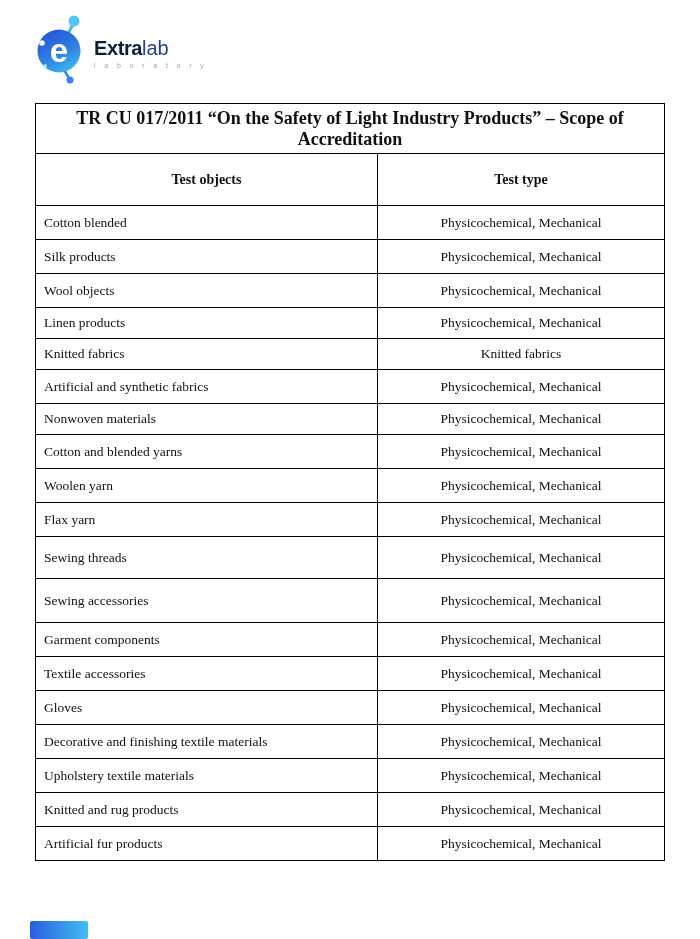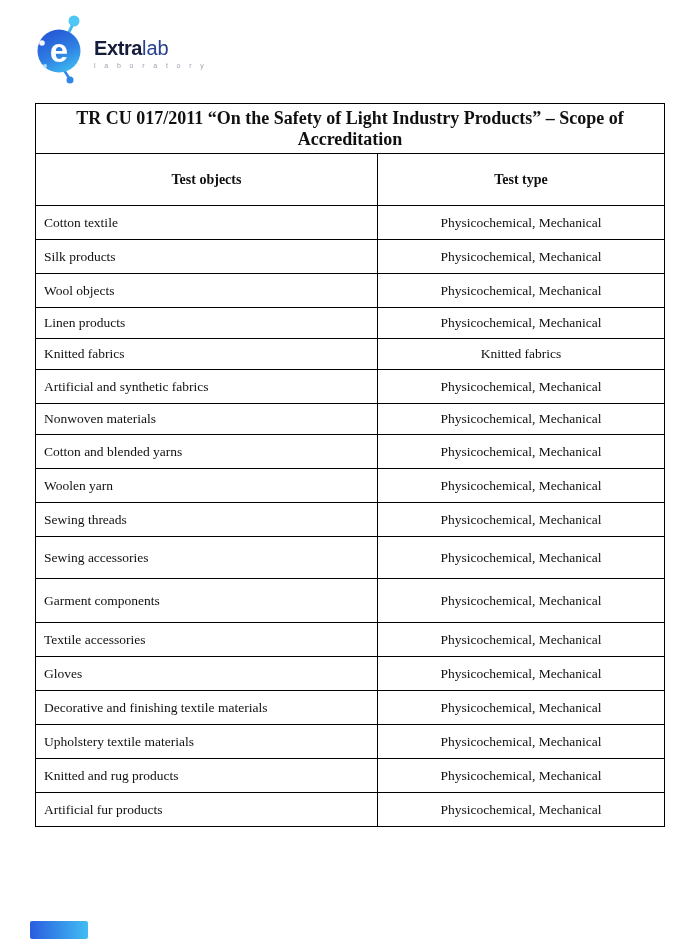--- a/index.html
+++ b/index.html
@@ -83,21 +83,21 @@
       <tr>
         <th class="title-cell" colspan="2">TR CU 017/2011 “On the Safety of Light Industry Products” – Scope of Accreditation</th>
       </tr>
       <tr>
         <th class="col-h">Test objects</th>
         <th class="col-h">Test type</th>
       </tr>
     </thead>
     <tbody id="rows">
   <tr>
-    <td class="obj">Cotton textile</td>
+    <td class="obj">Cotton blended</td>
     <td class="typ">Physicochemical, Mechanical</td>
   </tr>
 
   <tr>
     <td class="obj">Silk products</td>
     <td class="typ">Physicochemical, Mechanical</td>
   </tr>
 
   <tr>
     <td class="obj">Wool objects</td>
@@ -127,20 +127,24 @@
   <tr>
     <td class="obj">Cotton and blended yarns</td>
     <td class="typ">Physicochemical, Mechanical</td>
   </tr>
 
   <tr>
     <td class="obj">Woolen yarn</td>
     <td class="typ">Physicochemical, Mechanical</td>
   </tr>
 
+  <tr>
+    <td class="obj">Flax yarn</td>
+    <td class="typ">Physicochemical, Mechanical</td>
+  </tr>
 
   <tr>
     <td class="obj">Sewing threads</td>
     <td class="typ">Physicochemical, Mechanical</td>
   </tr>
 
   <tr>
     <td class="obj">Sewing accessories</td>
     <td class="typ">Physicochemical, Mechanical</td>
   </tr>

